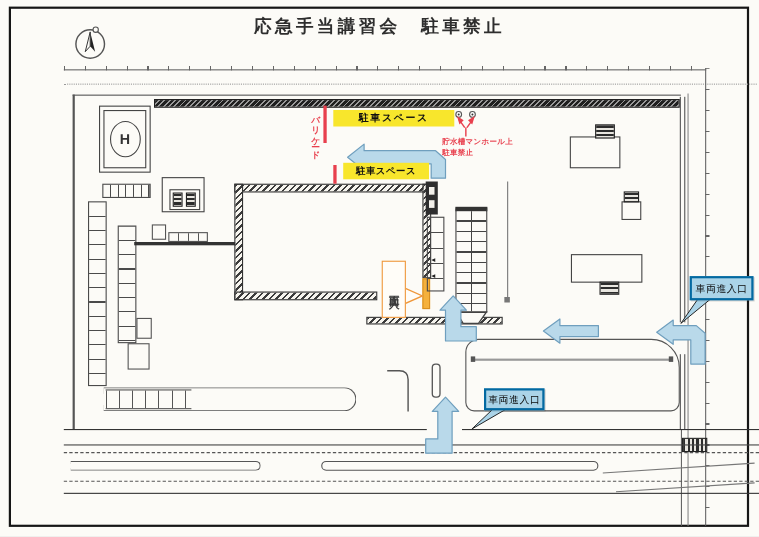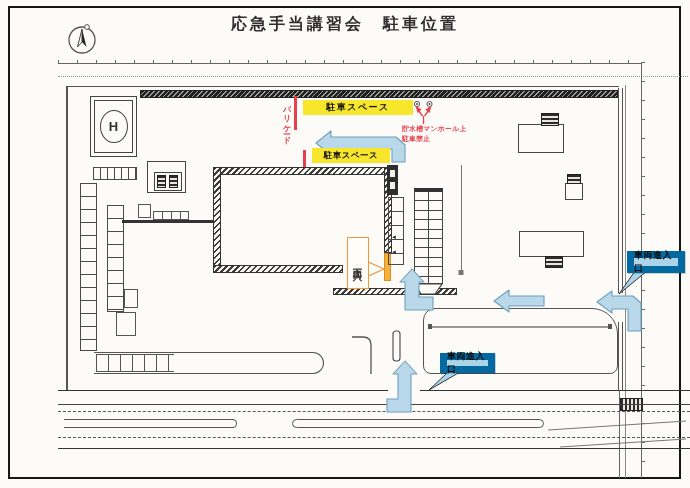--- a/index.html
+++ b/index.html
@@ -15,37 +15,37 @@
   .ladder-v13{border:1px solid #4a4a4a;background:repeating-linear-gradient(180deg,transparent 0 13px,#4a4a4a 13px 14px);}
   .ladder-h{border:1px solid #4a4a4a;background:repeating-linear-gradient(90deg,transparent 0 6px,#4a4a4a 6px 7px);}
   .ladder-h10{border:1px solid #4a4a4a;background:repeating-linear-gradient(90deg,transparent 0 10px,#4a4a4a 10px 11px);}
   .cellbar{border:1px solid #555;background:repeating-linear-gradient(90deg,transparent 0 8px,#555 8px 9px);}
   .gridstruct{border:1.4px solid #444;border-top:4px solid #333;
     background:linear-gradient(90deg,transparent calc(50% - .6px),#444 calc(50% - .6px) calc(50% + .6px),transparent calc(50% + .6px)),
                repeating-linear-gradient(180deg,transparent 0 8.4px,#444 8.4px 9.4px);}
   .t-yellow{background:#f8e62c;color:#111;font-weight:700;font-size:9px;display:flex;align-items:center;justify-content:center;letter-spacing:1.5px;}
   .t-red{color:#e8404e;font-weight:700;}
   .vtext{writing-mode:vertical-rl;text-orientation:upright;}
-  .bluebox{background:#abd4e8;border:7px solid #0369a1;color:#0a0a0a;font-weight:700;font-size:9px;display:flex;align-items:center;justify-content:center;letter-spacing:.5px;box-shadow:1px 1px 0 rgba(0,0,0,.18);}
+  .bluebox{background:#abd4e8;border:2px solid #0369a1;color:#0a0a0a;font-weight:400;font-size:9px;display:flex;align-items:center;justify-content:center;letter-spacing:.5px;box-shadow:1px 1px 0 rgba(0,0,0,.18);}
   .orangebox{background:#fffdf8;border:1.6px solid #ef973a;color:#3a3a3a;font-weight:700;font-size:9.5px;display:flex;align-items:center;justify-content:center;letter-spacing:1px;line-height:11px;}
   .dash{border-top:1.5px dashed #555;}
   .solidline{border-top:1.2px solid #333;}
   .thinline{border-top:1px solid #444;}
   #title{position:absolute;top:14px;left:0;right:0;text-align:center;font-size:16px;font-weight:700;letter-spacing:3px;color:#2e2e2e;}
   .helicircle{width:26px;height:31px;border:1.6px solid #444;border-radius:50%;display:flex;align-items:center;justify-content:center;font-weight:700;font-size:13px;color:#333;}
   svg{position:absolute;left:0;top:0;}
 </style>
 </head>
 <body>
 
 <div id="canvas">
 
   <div class="box" style="left:8px;top:6px;width:673px;height:473px;border:2px solid #161616;"></div>
 
-  <div id="title">応急手当講習会　駐車位置</div>
+  <div id="title">応急手当講習会　駐車禁止</div>
 
   <div class="box" style="left:58px;top:60px;width:584px;height:4px;background:repeating-linear-gradient(90deg,#666 0 1px,transparent 1px 19px);"></div>
   <div class="box" style="left:58px;top:63px;width:584px;height:0;border-top:1px solid #666;"></div>
   <div class="box" style="left:58px;top:76px;width:630px;height:0;border-top:1px dotted #999;"></div>
   <div class="box" style="left:66px;top:86px;width:553px;height:0;border-top:1.2px solid #555;"></div>
 
   <div class="box" style="left:66px;top:86px;width:2px;height:304px;background:#555;"></div>
   <div class="box hatch-dense" style="left:140px;top:90px;width:478px;height:8px;"></div>
   <div class="box" style="left:618px;top:88px;width:5px;height:205px;border-left:1.2px solid #555;border-right:1.2px solid #555;"></div>
   <div class="box" style="left:618px;top:322px;width:5px;height:68px;border-left:1.2px solid #555;border-right:1.2px solid #555;"></div>

